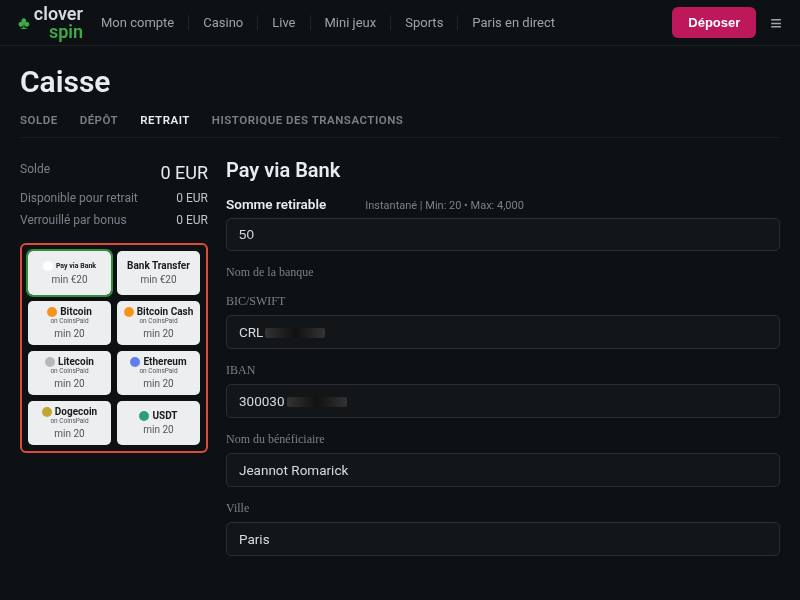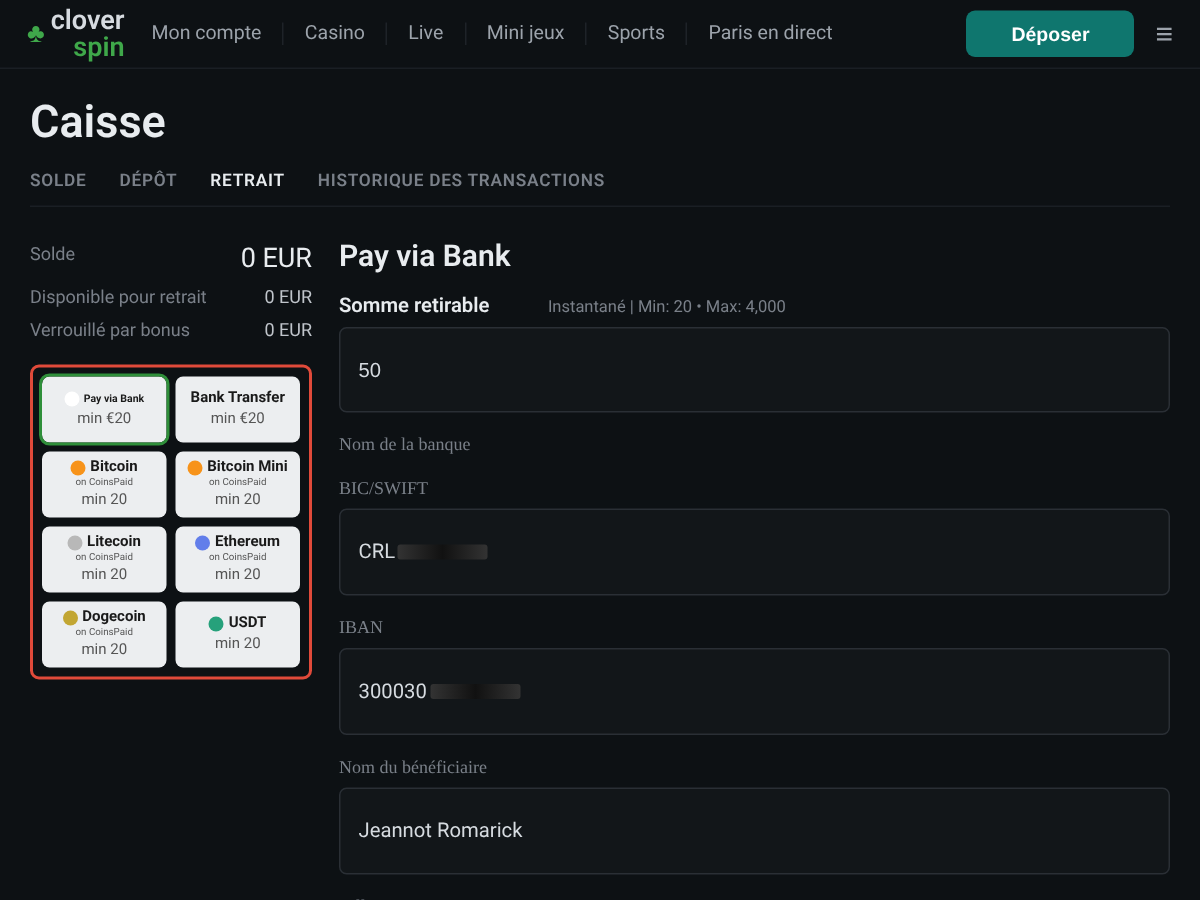--- a/index.html
+++ b/index.html
@@ -19,23 +19,23 @@
 }
 .logo { display: flex; align-items: center; gap: 4px; margin-right: 18px; }
 .logo-mark { color: #3fa84a; font-size: 18px; }
 .logo-text { font-size: 18px; font-weight: 600; line-height: 1; text-align: right; }
 .logo-text .a { color: #d6dbe0; display:block; }
 .logo-text .b { color: #3fa84a; display:block; }
 .nav { display: flex; gap: 0; align-items: center; flex: 1; }
 .nav-link { font-size: 13px; color: #9ca3ab; padding: 0 14px; cursor: pointer; border-left: 1px solid #1e2328;}
 .nav-link:first-child{border-left:none; padding-left:0;}
 .deposit-btn {
-  background: #0f766e; color: #fff;
+  background: #be185d; color: #fff;
   border: none; border-radius: 6px;
-  padding: 8px 30px; font-size: 13px; font-weight: 600;
+  padding: 8px 16px; font-size: 13px; font-weight: 600;
   cursor: pointer;
 }
 .hamburger { margin-left: 14px; cursor: pointer; color: #9ca3ab; font-size: 20px; }
 .page { padding: 18px 20px 0 20px; }
 .page-title { color: #e8ecef; font-size: 30px; font-weight: 600; margin-bottom: 14px; }
 .tabs { display: flex; gap: 22px; border-bottom: 1px solid #1a1f24; padding-bottom: 10px; margin-bottom: 20px; }
 .tab { font-size: 11.5px; letter-spacing: 0.5px; color: #7a8089; font-weight: 600; cursor: pointer; }
 .tab.active { color: #e8ecef; }
 .main { display: flex; gap: 18px; }
 .sidebar { width: 188px; flex-shrink: 0; }
@@ -60,29 +60,29 @@
   padding: 2px;
 }
 .method.selected { outline: 2px solid #2f8f3a; }
 .method-name { font-size: 10px; font-weight: 700; color: #1a1a1a; display:flex; align-items:center; gap:3px; line-height:1;}
 .method-name .ico { width:10px; height:10px; border-radius:50%; display:inline-block;}
 .method-sub { font-size: 6.5px; color:#555; line-height:1; margin-top:1px;}
 .method-min { font-size: 10px; color: #555; margin-top:3px;}
 .form-area { flex: 1; }
 .panel-title { color: #e8ecef; font-size: 20px; font-weight: 600; margin-bottom: 14px; }
 .field-row { margin-bottom: 14px; }
-.field-label { font-size: 13.5px; color: #e8ecef; font-weight: 600; margin-bottom: 6px; display:flex; align-items:center; gap:10px;}
+.field-label { font-size: 13.5px; color: #e8ecef; font-weight: 600; margin-bottom: 6px; display:flex; align-items:flex-end; gap:10px;}
 .field-label-sm { font-size: 12px; color: #7a8089; margin-bottom: 6px; font-family: Liberation Serif, serif; }
 .field-hint { font-size: 11px; color: #7a8089; font-weight: 400; margin-left: 29px; }
 .input {
   width: 100%;
   background: #121619;
   border: 1px solid #2a2f35;
   border-radius: 5px;
-  padding: 20px 12px;
+  padding: 8px 12px;
   color: #d6dbe0;
   font-size: 13.5px;
 }
 .redact { display:inline-block; width:60px; height:10px; background:linear-gradient(90deg,#333,#111,#333); border-radius:2px; vertical-align:middle; margin-left:2px;}
 </style>
 </head>
 <body>
 
 <div class="topbar">
   <div class="logo">
@@ -147,21 +147,21 @@
             <div class="method-name">
               <span class="ico" style="background: rgb(247, 147, 26);"></span>
               <span>Bitcoin</span>
             </div>
             <div class="method-sub">on CoinsPaid</div>
             <div class="method-min">min 20</div>
           </div>
           <div class="method">
             <div class="method-name">
               <span class="ico" style="background: rgb(247, 147, 26);"></span>
-              <span>Bitcoin Mini</span>
+              <span>Bitcoin Cash</span>
             </div>
             <div class="method-sub">on CoinsPaid</div>
             <div class="method-min">min 20</div>
           </div>
           <div class="method">
             <div class="method-name">
               <span class="ico" style="background: rgb(184, 184, 184);"></span>
               <span>Litecoin</span>
             </div>
             <div class="method-sub">on CoinsPaid</div>

